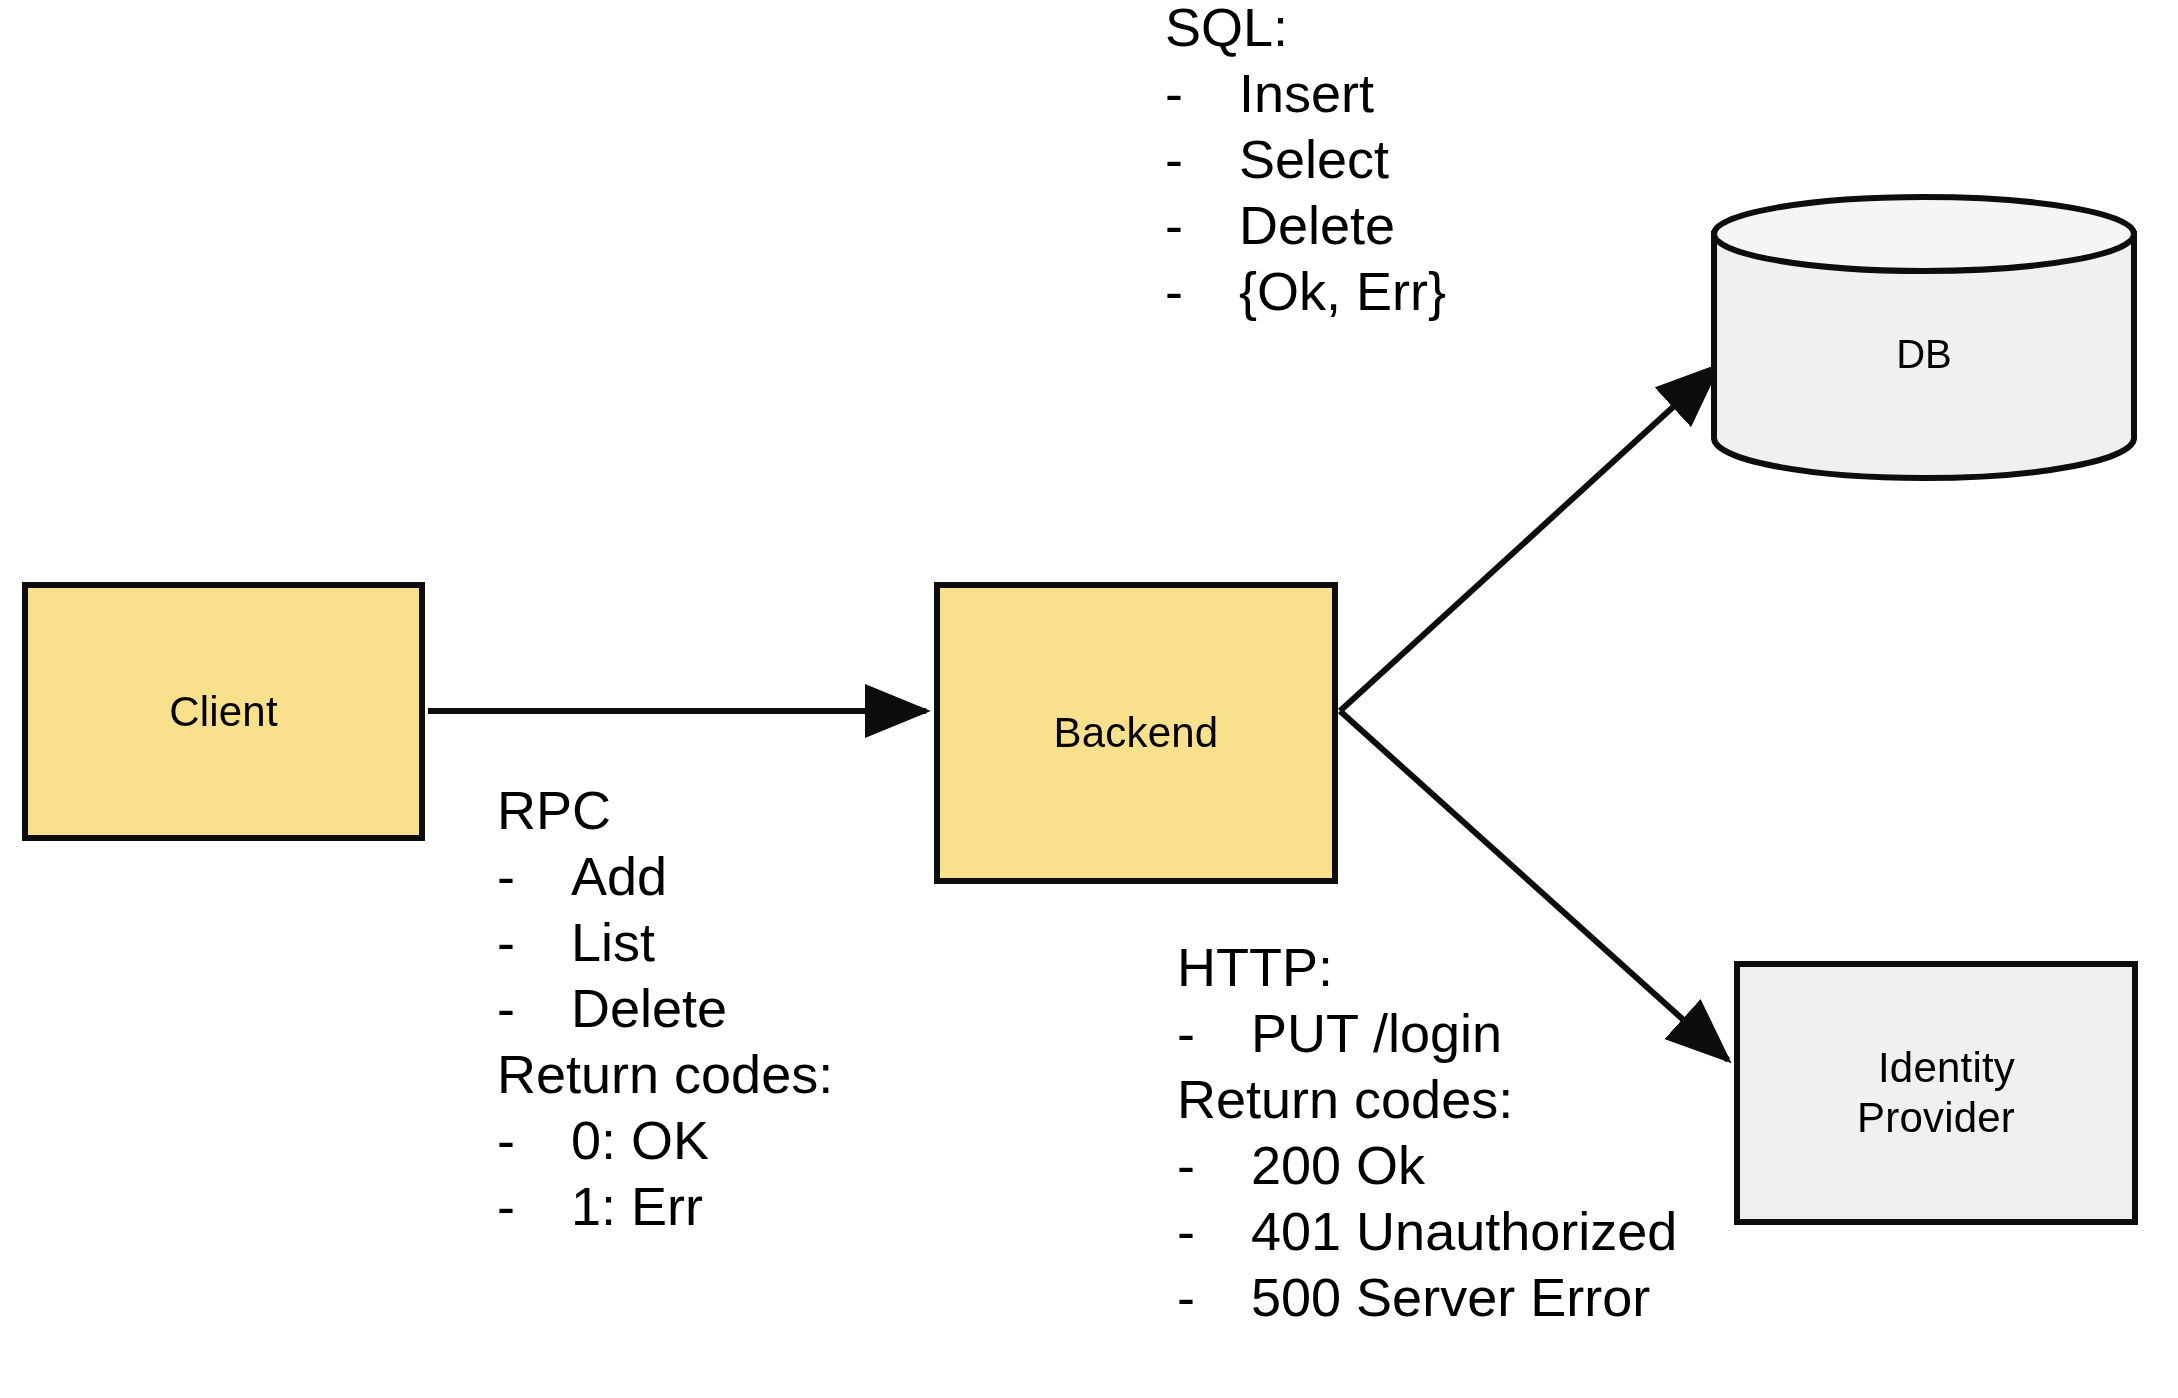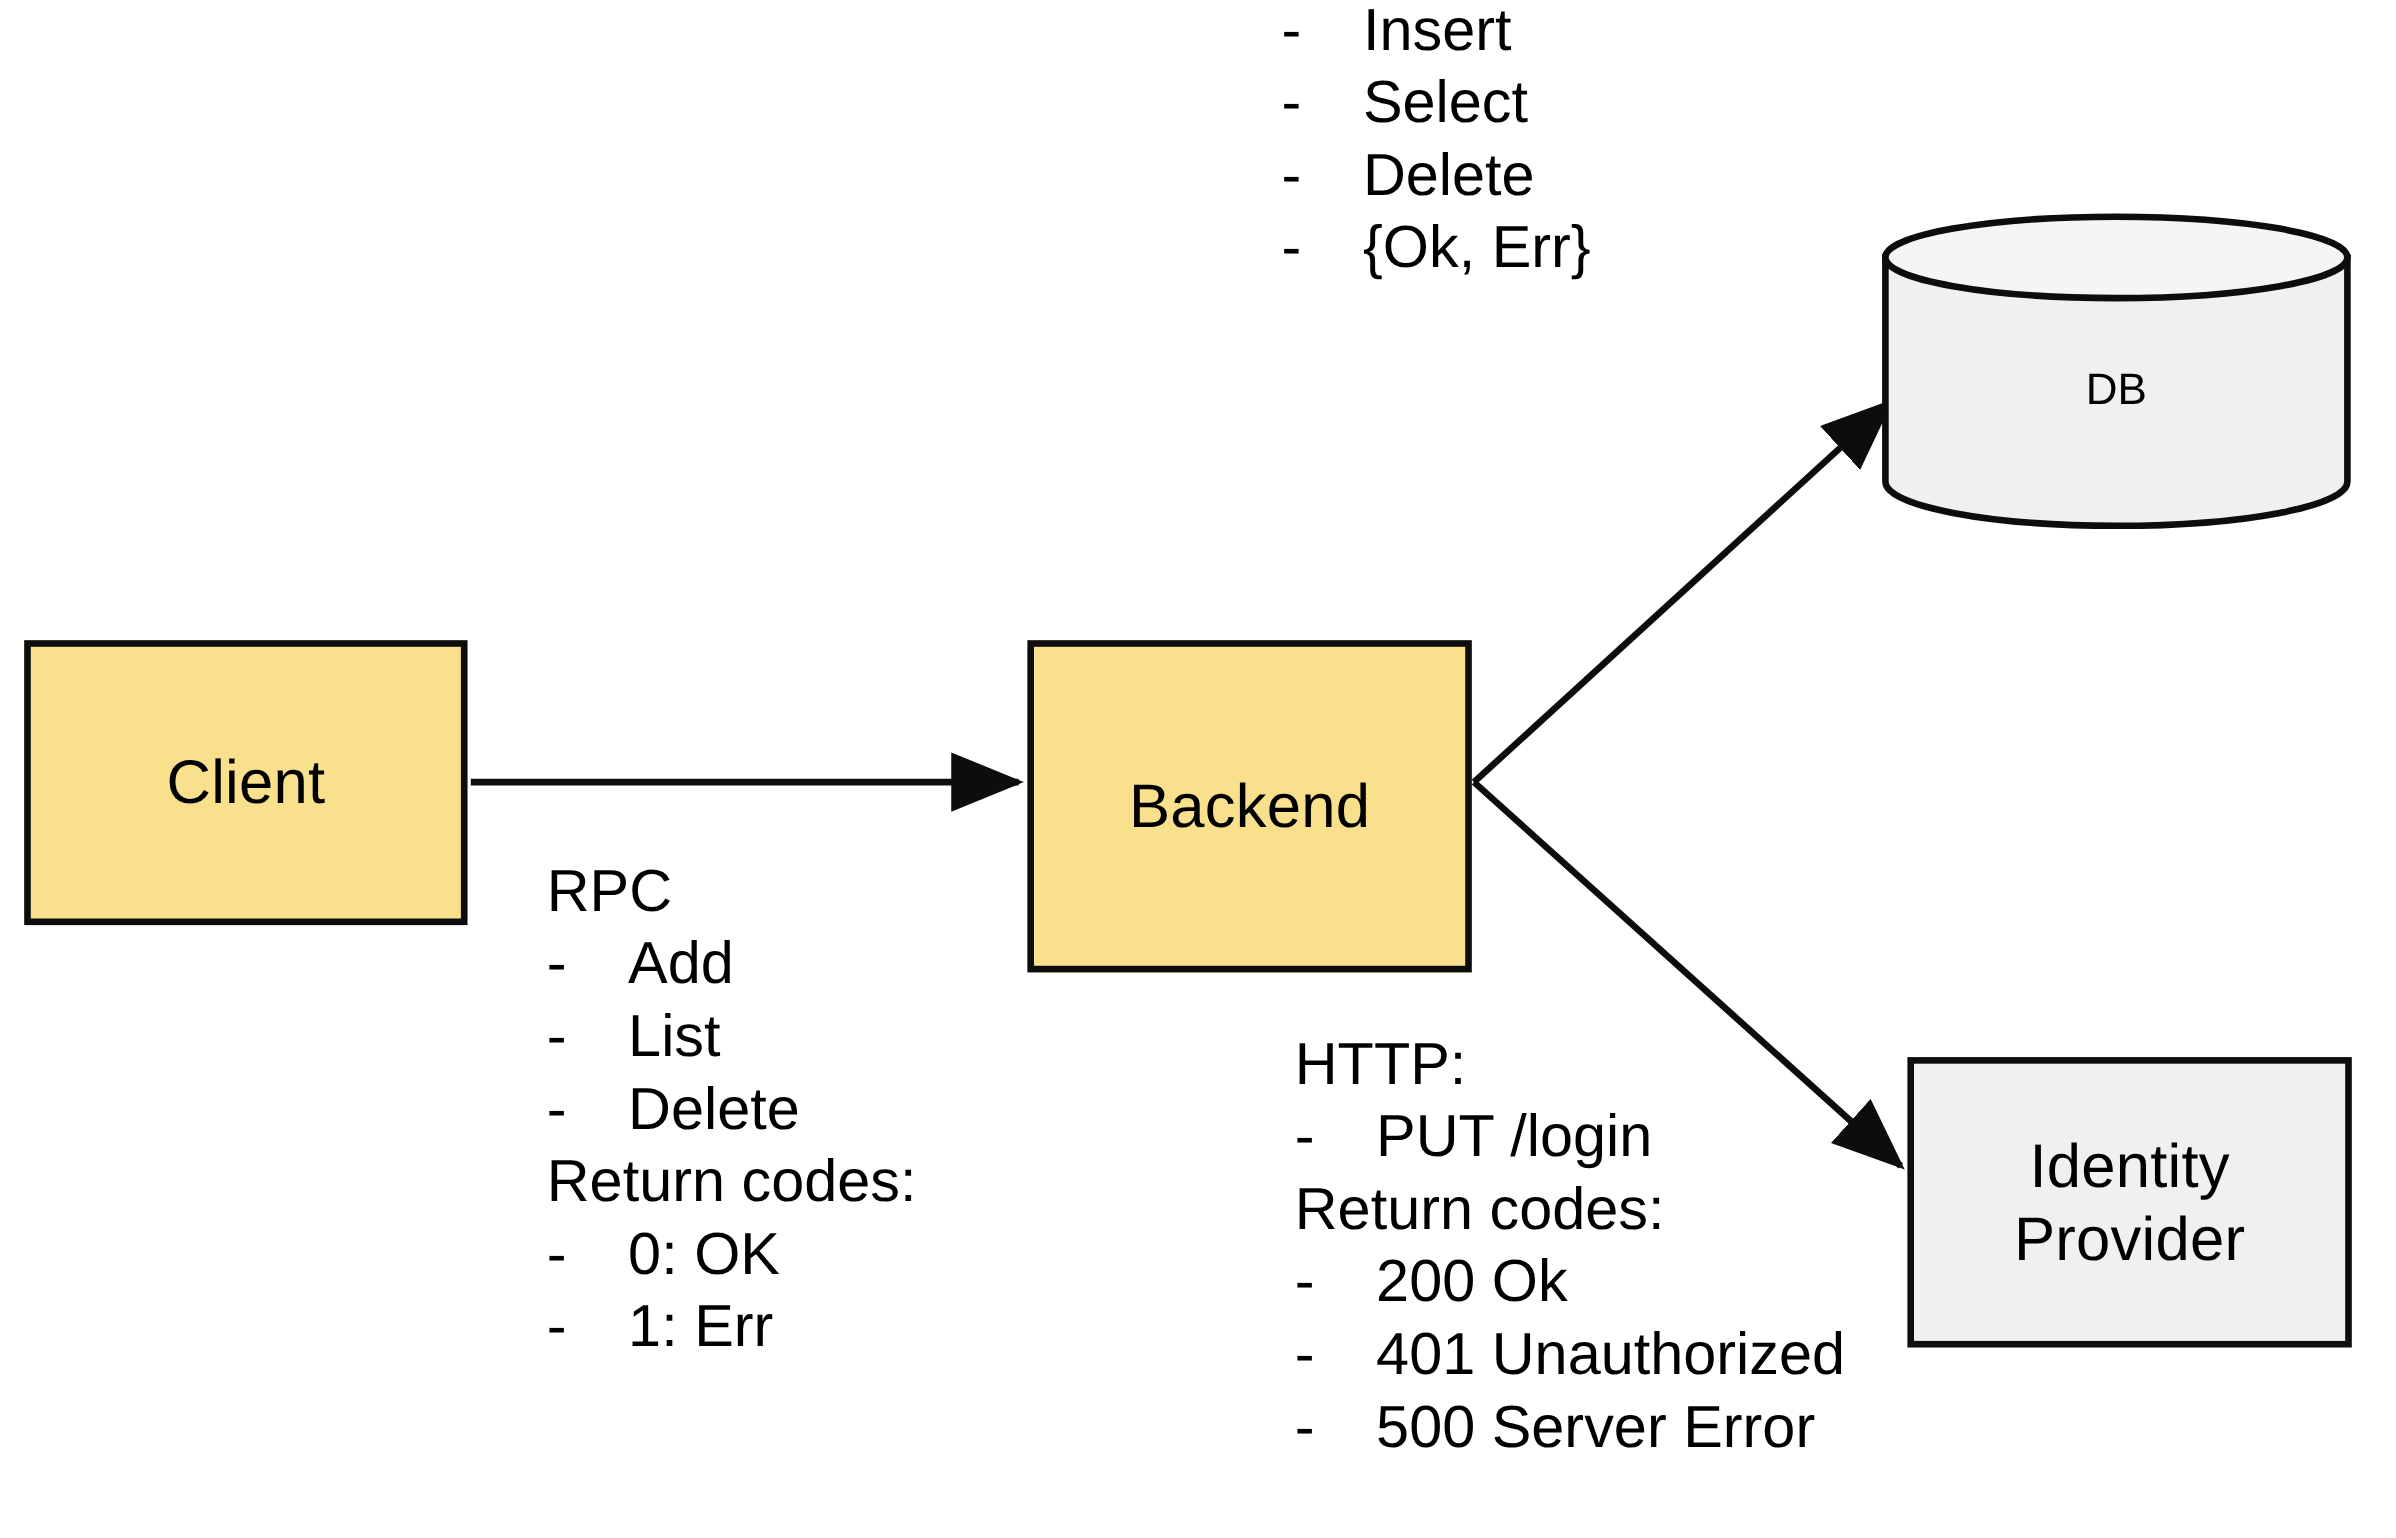--- a/index.html
+++ b/index.html
@@ -19,23 +19,23 @@
     overflow: hidden;
   }
 
   
   .node {
     position: absolute;
     box-sizing: border-box;
     display: flex;
     align-items: center;
     justify-content: center;
-    text-align: center;
+    text-align: right;
     border: 6px solid #0d0d0d;
-    font-size: 56px;
+    font-size: 42px;
     line-height: 1.18;
     letter-spacing: 0.2px;
   }
   .node-yellow { background: #f8e08c; }
   .node-gray   { background: #f0f0f0; }
 
   #node-client  { left: 22px;   top: 582px; width: 403px; height: 259px; }
   #node-backend { left: 934px;  top: 582px; width: 404px; height: 302px; }
   #node-idp     { left: 1734px; top: 941px; width: 404px; height: 264px; margin-top: 20px; }
 
@@ -144,20 +144,21 @@
   </div>
 
   <div class="node node-gray" id="node-idp">
     <span>
       <span class="node-label">Identity</span>
       <span class="node-label">Provider</span>
     </span>
   </div>
 
   <div class="annot" id="annot-sql">
+    <span class="head">SQL:</span>
     <ul>
       <li>
         <span class="dash">-</span>
         <span>Insert</span>
       </li>
       <li>
         <span class="dash">-</span>
         <span>Select</span>
       </li>
       <li>

